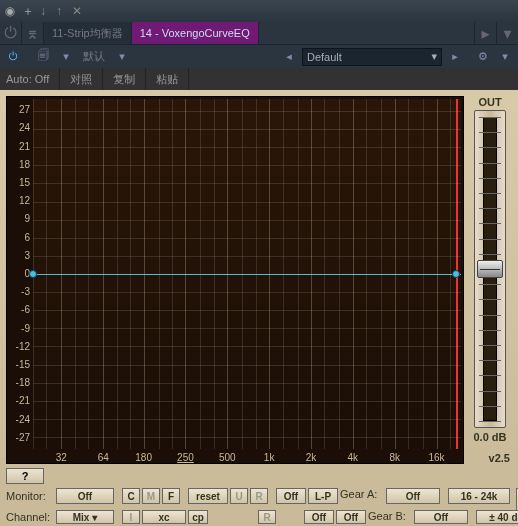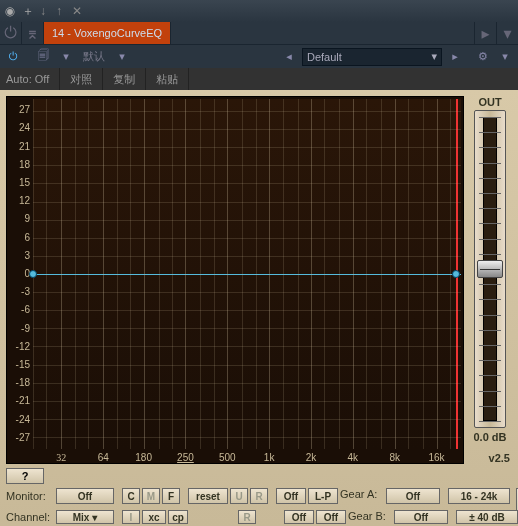--- a/index.html
+++ b/index.html
@@ -10,21 +10,21 @@
 .titlebar .icons { display: flex; gap: 6px; margin-right: 6px; }
 .titlebar .title { flex: 1; }
 .titlebar .winbtns { display: flex; gap: 10px; color: #888; }
 .pin-icon, .plus-icon { width: 12px; height: 12px; display: inline-flex; align-items: center; justify-content: center; }
 
 
 .tabbar { height: 22px; background: #2a3540; display: flex; align-items: stretch; }
 .tabbar .tab-scroll { width: 22px; display: flex; align-items: center; justify-content: center; color: #667; border-right: 1px solid #1a2530; }
 .tabbar .tabs { flex: 1; display: flex; overflow: hidden; }
 .tab { padding: 0 8px; display: flex; align-items: center; color: #778; font-size: 11px; border-right: 1px solid #1a2530; white-space: nowrap; background: #232e38; cursor: pointer; }
-.tab.active { background: #c2410c; color: #cde; }
+.tab.active { background: #701a75; color: #cde; }
 .tabbar .tab-right { display: flex; }
 .tabbar .tab-right .tab-scroll { border-left: 1px solid #1a2530; border-right: none; }
 
 
 .toolbar { height: 24px; background: #2a3540; display: flex; align-items: center; gap: 4px; padding: 0 4px; border-top: 1px solid #1a2530; }
 .tbtn { height: 18px; min-width: 18px; display: flex; align-items: center; justify-content: center; color: #88a; font-size: 11px; cursor: pointer; border: 1px solid transparent; padding: 0 3px; }
 .tbtn.toggle-on { color: #5bf; }
 .preset-select { flex: 0 0 140px; background: #1a2530; color: #aab; height: 18px; font-size: 11px; border: 1px solid #0a1520; padding: 0 4px; display: flex; align-items: center; justify-content: space-between; }
 .toolbar .spacer { flex: 1; }
 
@@ -92,20 +92,21 @@
     <span>↓</span>
     <span>↑</span>
     <span>✕</span>
   </div>
 </div>
 
 <div class="tabbar">
   <div class="tab-scroll">⏻</div>
   <div class="tab-scroll">⌆</div>
   <div class="tabs" id="tabs">
+      <div class="tab">11-Strip均衡器</div>
       <div class="tab active">14 - VoxengoCurveEQ</div>
     </div>
   <div class="tab-right">
     <div class="tab-scroll">▸</div>
     <div class="tab-scroll">▾</div>
   </div>
 </div>
 
 <div class="toolbar">
   <span class="tbtn toggle-on">⏻</span>
@@ -205,21 +206,21 @@
         <div class="grid-v" style="left: 81.3577%;"></div>
         <div class="grid-v realfreq" style="left: 84.5049%;"></div>
         <div class="grid-v" style="left: 87.6522%;"></div>
         <div class="grid-v" style="left: 91.134%;"></div>
         <div class="grid-v realfreq" style="left: 94.2812%;"></div>
         <div class="grid-v" style="left: 97.4285%;"></div>
         <div class="node" style="left: 0%; top: 50%;"></div>
         <div class="node" style="left: 98.7728%; top: 50%;"></div>
       </div>
     <div class="x-axis" id="xaxis">
-        <div class="x-tick" style="left: 6.62903%; font-family: Liberation Serif, serif;">32</div>
+        <div class="x-tick" style="left: 6.62903%;">32</div>
         <div class="x-tick" style="left: 16.4053%;">64</div>
         <div class="x-tick" style="left: 25.8471%;">180</div>
         <div class="x-tick" style="left: 35.6234%; text-decoration: underline;">250</div>
         <div class="x-tick" style="left: 45.3997%;">500</div>
         <div class="x-tick" style="left: 55.176%;">1k</div>
         <div class="x-tick" style="left: 64.9523%;">2k</div>
         <div class="x-tick" style="left: 74.7286%;">4k</div>
         <div class="x-tick" style="left: 84.5049%;">8k</div>
         <div class="x-tick" style="left: 94.2812%;">16k</div>
       </div>
@@ -285,21 +286,21 @@
         <div class="cbtn w-s" style="height:34px">S</div>
       </div>
       <div class="ctrl-row" style="margin-top:-16px;padding-right:20px">
         <div style="height:16px;width:100%;"></div>
       </div>
       <div class="ctrl-row" style="margin-top:-14px">
         <span class="lbl">Channel:</span>
         <div class="cbtn w-off"><span>Mix</span>&nbsp;▾</div>
         <div style="width:4px"></div>
         <div class="cbtn w-sm dim">I</div>
-        <div class="cbtn w-sm" style="width:24px">xc</div>
+        <div class="cbtn w-sm" style="width:44px">xc</div>
         <div class="cbtn w-sm" style="width:20px">cp</div>
         <div style="width:4px"></div>
         <div class="cbtn w-reset dim" style="visibility:hidden"></div>
         <div class="cbtn w-sm dim">R</div>
         <div class="cbtn w-sm dim" style="visibility:hidden"></div>
         <div style="width:4px"></div>
         <div class="cbtn" style="width:30px">Off</div>
         <div class="cbtn" style="width:30px">Off</div>
         <div class="w-gear">Gear B:</div>
         <div class="cbtn w-gearbtn">Off</div>

